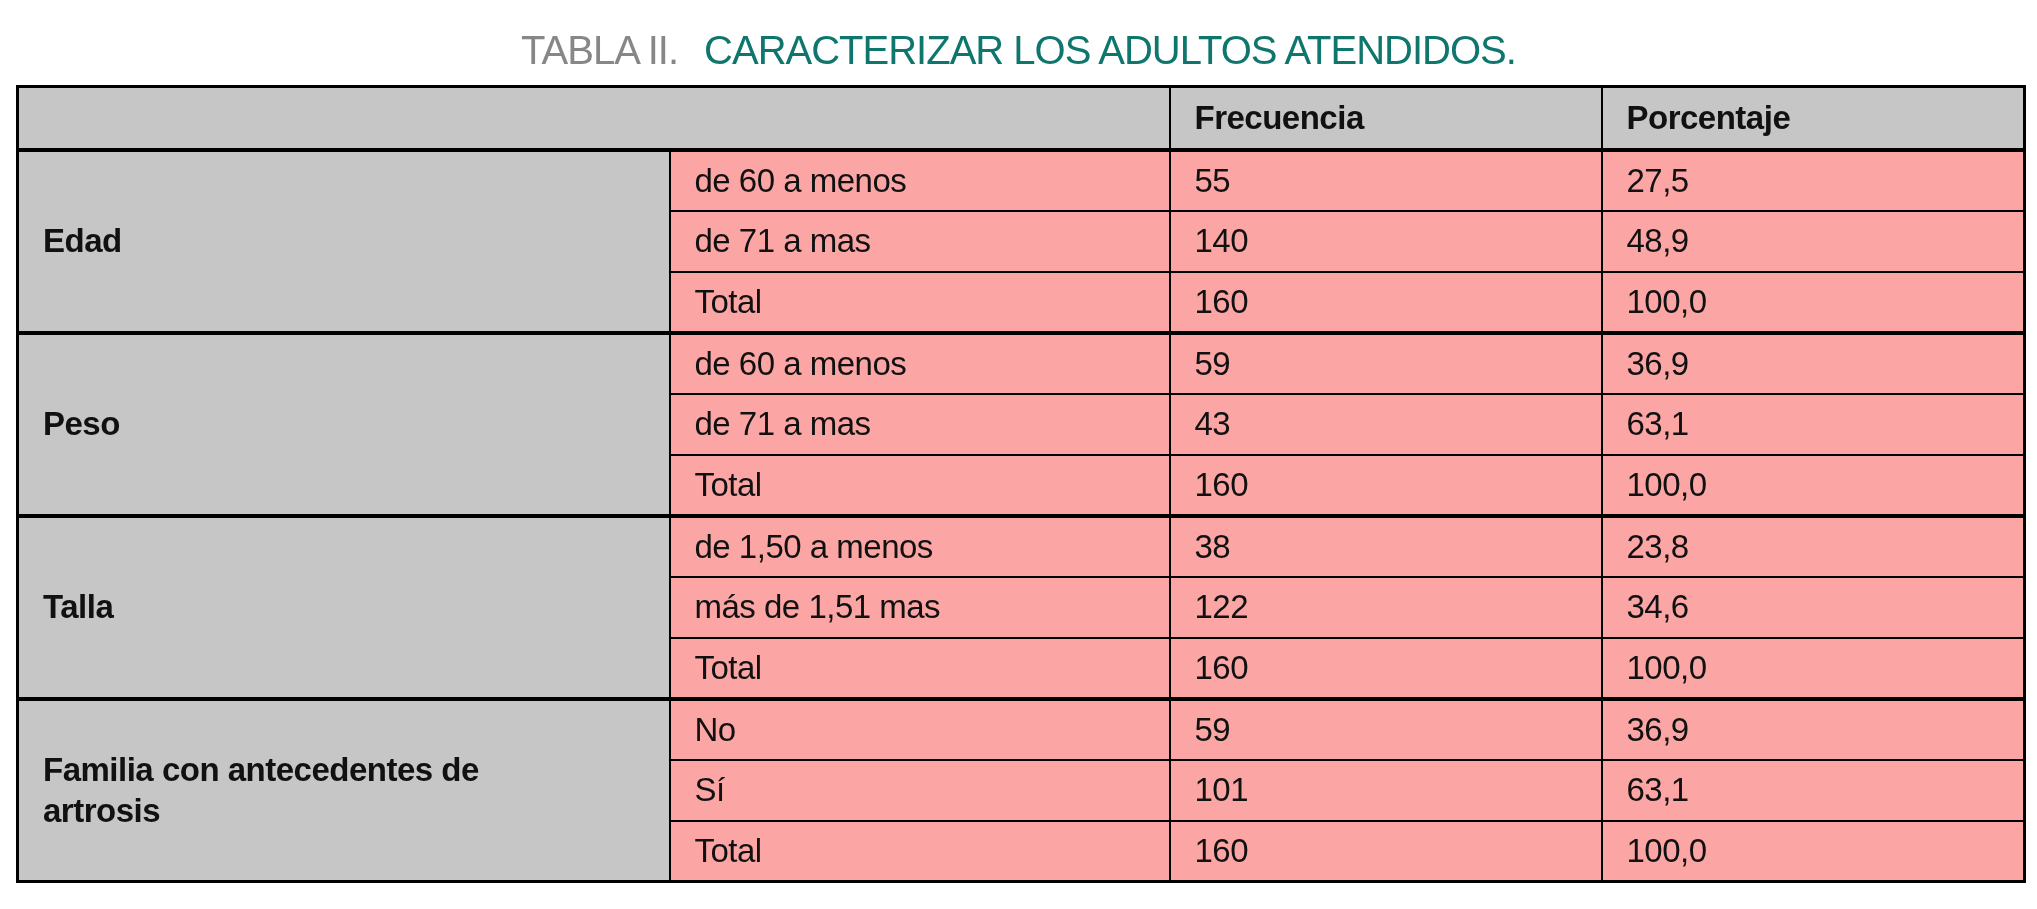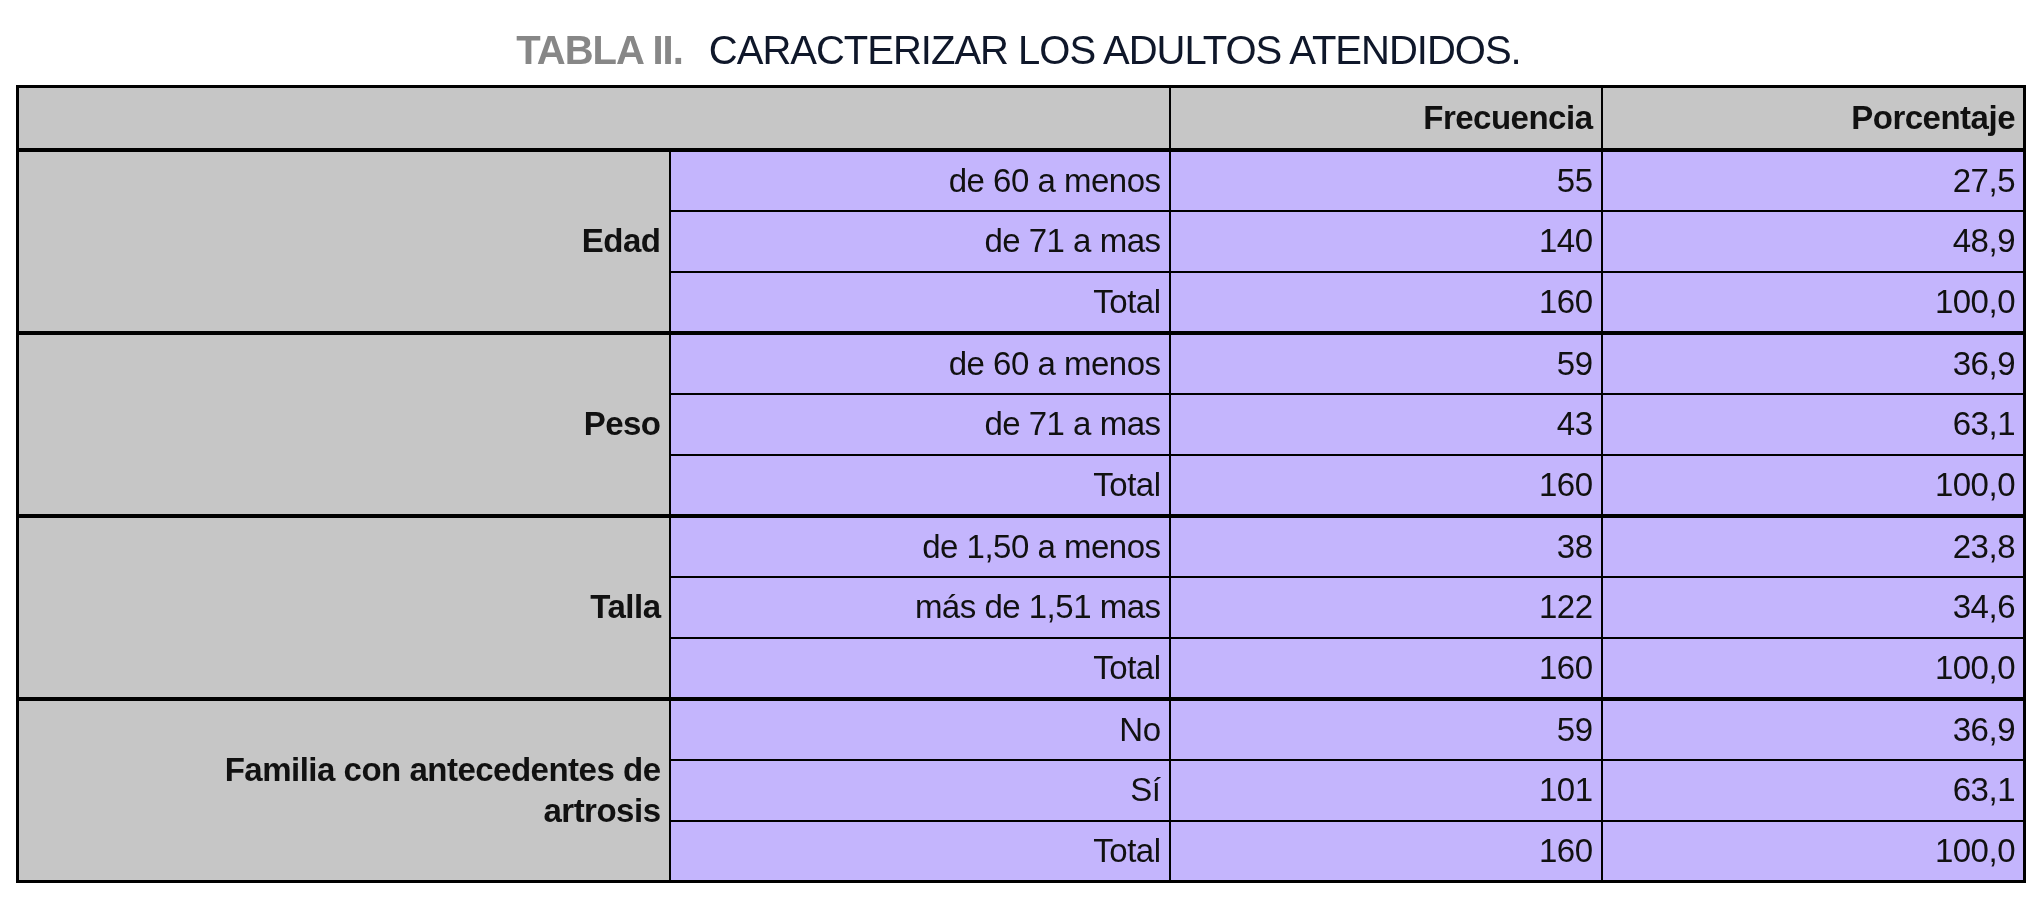--- a/index.html
+++ b/index.html
@@ -30,43 +30,43 @@
     top: 28px;
     left: 0;
     width: 100%;
     text-align: center;
     font-size: 40px;
     letter-spacing: -1px;
     white-space: nowrap;
   }
   .caption .caption-label {
     color: var(--title-label-color);
-    font-weight: 700;
+    font-weight: 400;
     margin-right: 26px;
   }
   .caption .caption-text {
-    color: #0f172a;
+    color: #0f766e;
     font-weight: 400;
   }
   table.data-table {
     position: absolute;
     left: 16px;
     top: 85px;
     width: 2007px;
     border-collapse: collapse;
     table-layout: fixed;
     border: 3px solid var(--border-color);
   }
   .data-table td, .data-table th {
     border: 2px solid var(--border-color);
-    text-align: right;
+    text-align: left;
     vertical-align: middle;
     font-size: 33px;
     letter-spacing: -0.5px;
-    padding: 0 8px;
+    padding: 0 24px;
     overflow: hidden;
   }
   .data-table tr.header-row { height: 63px; }
   .data-table tr.data-row { height: 61px; }
   .data-table th {
     background: var(--header-bg);
     font-weight: 700;
     border-bottom: 3px solid var(--border-color);
   }
   .data-table th.corner-cell { border-right: 2px solid var(--border-color); }
@@ -74,21 +74,21 @@
     background: var(--group-bg);
     font-weight: 700;
   }
   .data-table td.group-cell .group-label-text {
     display: inline-block;
     max-width: 470px;
     line-height: 1.25;
   }
   .data-table tr.group-start td { border-top: 4px solid var(--border-color); }
   .data-table td.cat-cell, .data-table td.num-cell {
-    background: #c4b5fd;
+    background: #fca5a5;
     font-weight: 400;
   }
 </style>
 </head>
 <body>
 
 <div class="page">
 
   <div class="caption">
     <span class="caption-label">TABLA II.</span><span class="caption-text">CARACTERIZAR LOS ADULTOS ATENDIDOS.</span>

